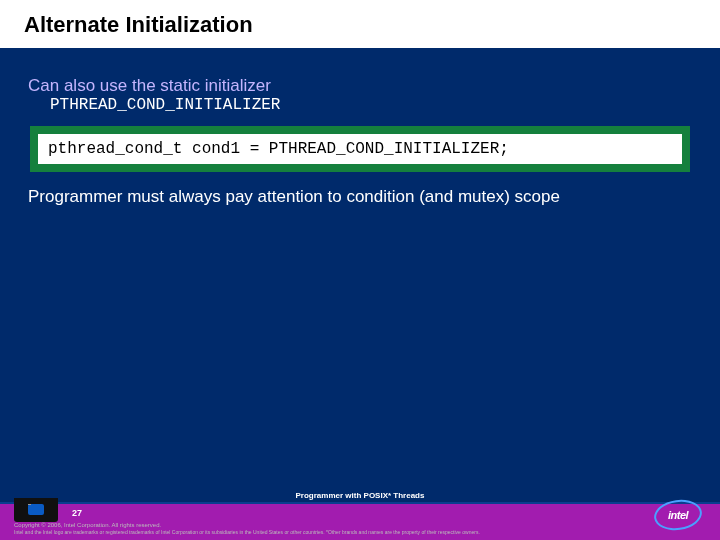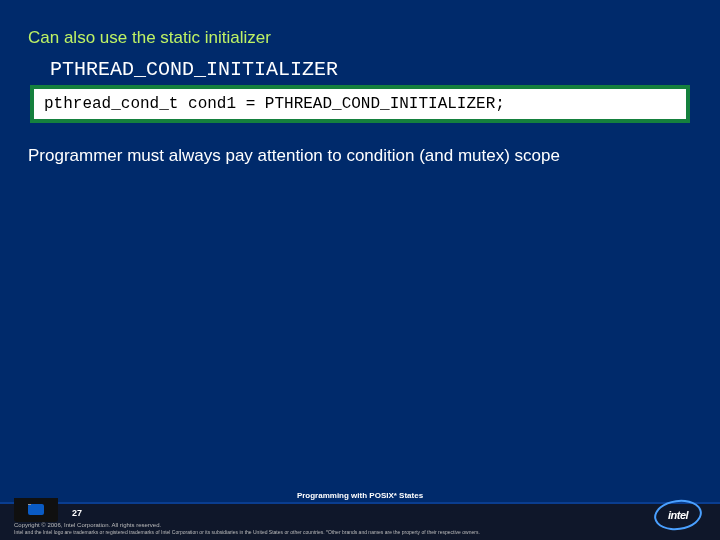--- a/index.html
+++ b/index.html
@@ -1,51 +1,54 @@
 <!DOCTYPE html>
 <html><head>
 <meta charset="utf-8">
 <style>
 *{margin:0;padding:0;box-sizing:border-box}
 body{width:720px;height:540px;background:#002a6b;font-family:Verdana,Arial,sans-serif;position:relative;overflow:hidden}
 .slide{width:100%;height:100%;position:relative}
 .title-bar{background:#fff;padding:12px 20px 10px 24px}
 .title{font-size:22px;font-weight:bold;color:#000}
 .content{padding:28px 28px 0 28px;color:#fff}
-.line1{font-size:17px;color:#bef264;margin-bottom:10px}
-.macro{font-family:'Courier New',monospace;font-size:20px;color:#fff;padding-left:22px;margin-bottom:4px}
-.codebox{background:#fff;border:4px solid #15803d;padding:6px 10px;margin:2px 2px 22px 2px;font-family:'Courier New',monospace;font-size:16px;color:#000}
+.line1{font-size:17px;color:#c4b5fd;}
+.macro{font-family:'Courier New',monospace;font-size:16px;color:#fff;padding-left:22px;margin-bottom:12px}
+.codebox{background:#fff;border:8px solid #15803d;padding:6px 10px;margin:2px 2px 14px 2px;font-family:'Courier New',monospace;font-size:16px;color:#000}
 .bullet{font-size:16px;color:#fff;padding-left:4px;margin-bottom:26px}
 .line2{font-size:17px;color:#fff;margin-top:10px;margin-bottom:6px;line-height:1.35}
 .bullet2{font-size:16px;color:#fff;padding-left:4px}
 .footer{position:absolute;bottom:0;left:0;right:0}
 .course{text-align:center;font-size:8px;color:#fff;font-weight:bold;margin-bottom:2px}
-.footbar{background:#0f172a;border-top:2px solid #0a3d8f;padding:4px 16px 2px 0;position:relative}
+.footbar{background:#a21caf;border-top:2px solid #0a3d8f;padding:4px 16px 2px 0;position:relative}
 .swbadge{position:absolute;left:14px;top:-6px;width:44px;height:24px;background:#101010;border-radius:0 0 3px 3px;display:flex;align-items:center;justify-content:center}
 .chip{width:16px;height:11px;background:#0a5bc4;border-radius:2px;position:relative}
 .chip:before,.chip:after{content:'';position:absolute;background:#999;height:1px;width:3px}
 .pagenum{color:#fff;font-size:9px;font-weight:bold;margin-left:72px}
 .copyright{font-size:6px;color:#bbb;margin:4px 0 0 14px}
 .legal{font-size:5px;color:#bbb;margin:1px 0 3px 14px;line-height:1.3}
 .logo{position:absolute;right:18px;bottom:10px}
 .intel-oval{width:48px;height:30px;border:2px solid #4aa0ff;border-radius:50%;display:flex;align-items:center;justify-content:center;transform:rotate(-8deg)}
 .intel-text{font-size:11px;font-weight:bold;color:#fff;font-style:italic;transform:rotate(8deg);letter-spacing:-0.5px}
 </style>
 </head>
 <body>
 
 <div class="slide">
+  <div class="title-bar">
+    <div class="title">Alternate Initialization</div>
+  </div>
   <div class="content">
     <div class="line1">Can also use the static initializer</div>
     <div class="macro">PTHREAD_COND_INITIALIZER</div>
     <div class="codebox">pthread_cond_t cond1 = PTHREAD_COND_INITIALIZER;</div>
     <div class="line2">Programmer must always pay attention to condition (and mutex) scope</div>
   </div>
   <div class="footer">
-    <div class="course">Programming with POSIX* States</div>
+    <div class="course">Programmer with POSIX* Threads</div>
     <div class="footbar">
       <div class="swbadge">
           <div class="chip"></div>
         </div>
       <div class="pagenum">27</div>
       <div class="copyright">Copyright © 2006, Intel Corporation. All rights reserved.</div>
       <div class="legal">Intel and the Intel logo are trademarks or registered trademarks of Intel Corporation or its subsidiaries in the United States or other countries. *Other brands and names are the property of their respective owners.</div>
       <div class="logo">
         <div class="intel-oval">
             <span class="intel-text">intel</span>

